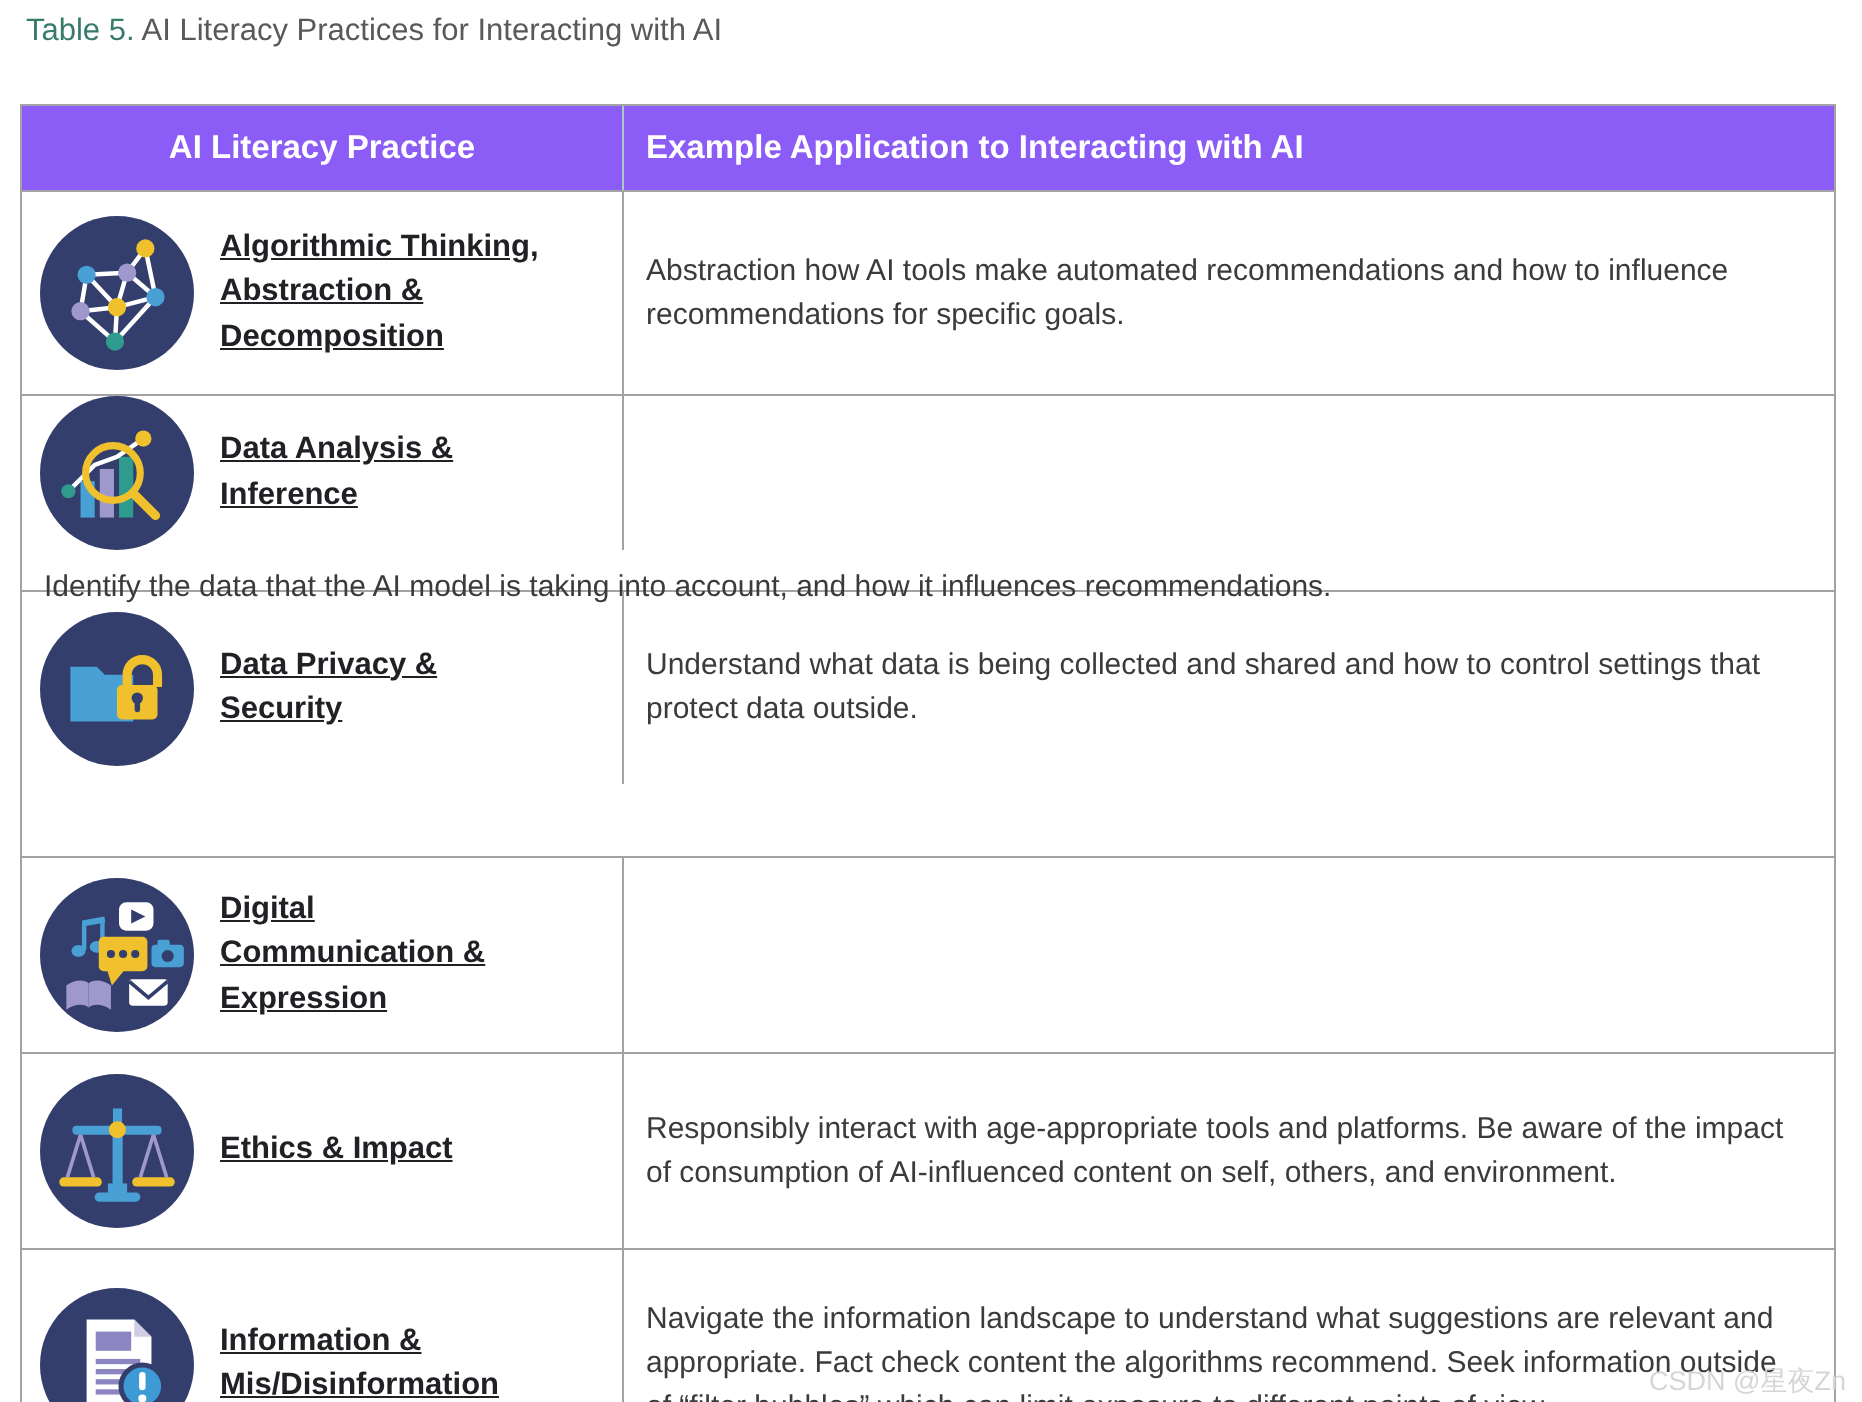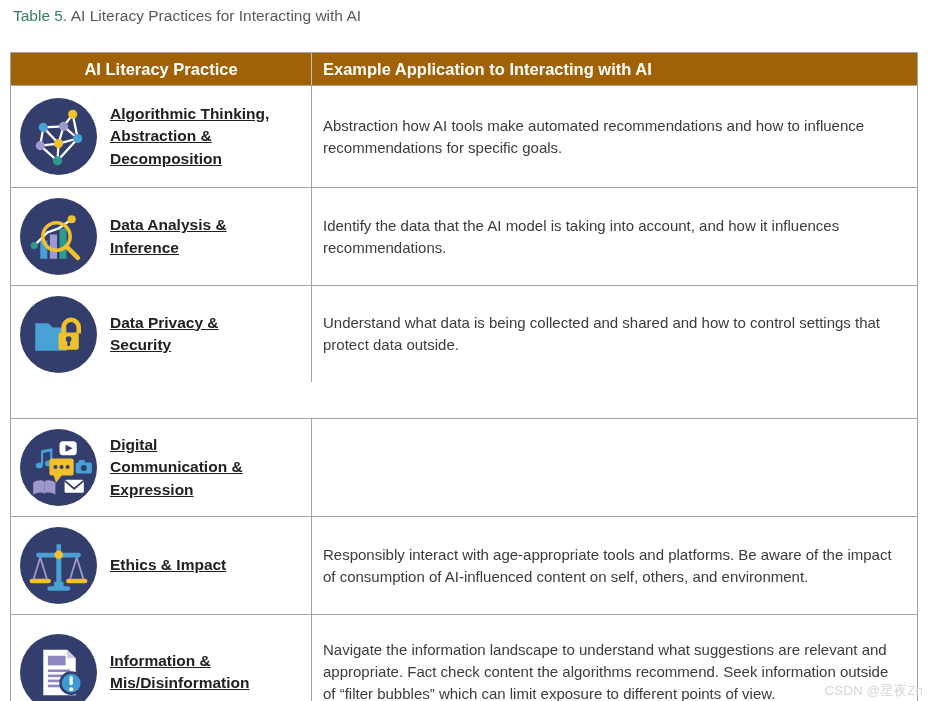--- a/index.html
+++ b/index.html
@@ -8,27 +8,27 @@
     font-family:"Liberation Sans",sans-serif;overflow:hidden;
   }
   .caption{position:absolute;left:13px;top:7px;font-size:15.5px;line-height:1.2;}
   .caption .prefix{font-weight:normal;color:#377b6b;}
   .caption .rest{color:#58595b;}
 
   .ai-table{
     position:absolute;left:10px;top:52px;width:908px;
     border:1px solid #a3a3a3;box-sizing:border-box;background:#fff;
   }
-  .header-row{display:flex;background:#a16207;height:32px;}
+  .header-row{display:flex;background:#8b5cf6;height:42px;}
   .hcell{display:flex;align-items:center;color:#ffffff;font-weight:bold;font-size:16.5px;box-sizing:border-box;}
   .hcell.practice{width:301px;justify-content:center;border-right:1px solid #afc9c2;}
   .hcell.example{flex:1;padding-left:11px;}
 
   .row{display:flex;border-top:1px solid #a3a3a3;background:#fff;}
-  .r1{height:101px;} .r2{height:97px;} .r3{height:96px;}
+  .r1{height:101px;} .r2{height:97px;flex-direction:column;} .r3{height:96px;}
   .r4{height:97px;margin-top:36px;} .r5{height:97px;} .r6{height:114px;}
 
   .pcell{
     width:301px;box-sizing:border-box;border-right:1px solid #a3a3a3;
     display:flex;align-items:center;gap:13px;padding-left:9px;flex:0 0 auto;
   }
   .icon-wrap{width:77px;height:77px;flex:0 0 auto;}
   .icon-wrap svg{display:block;}
   .plabel{
     font-weight:bold;color:#202124;font-size:15.5px;line-height:1.45;

